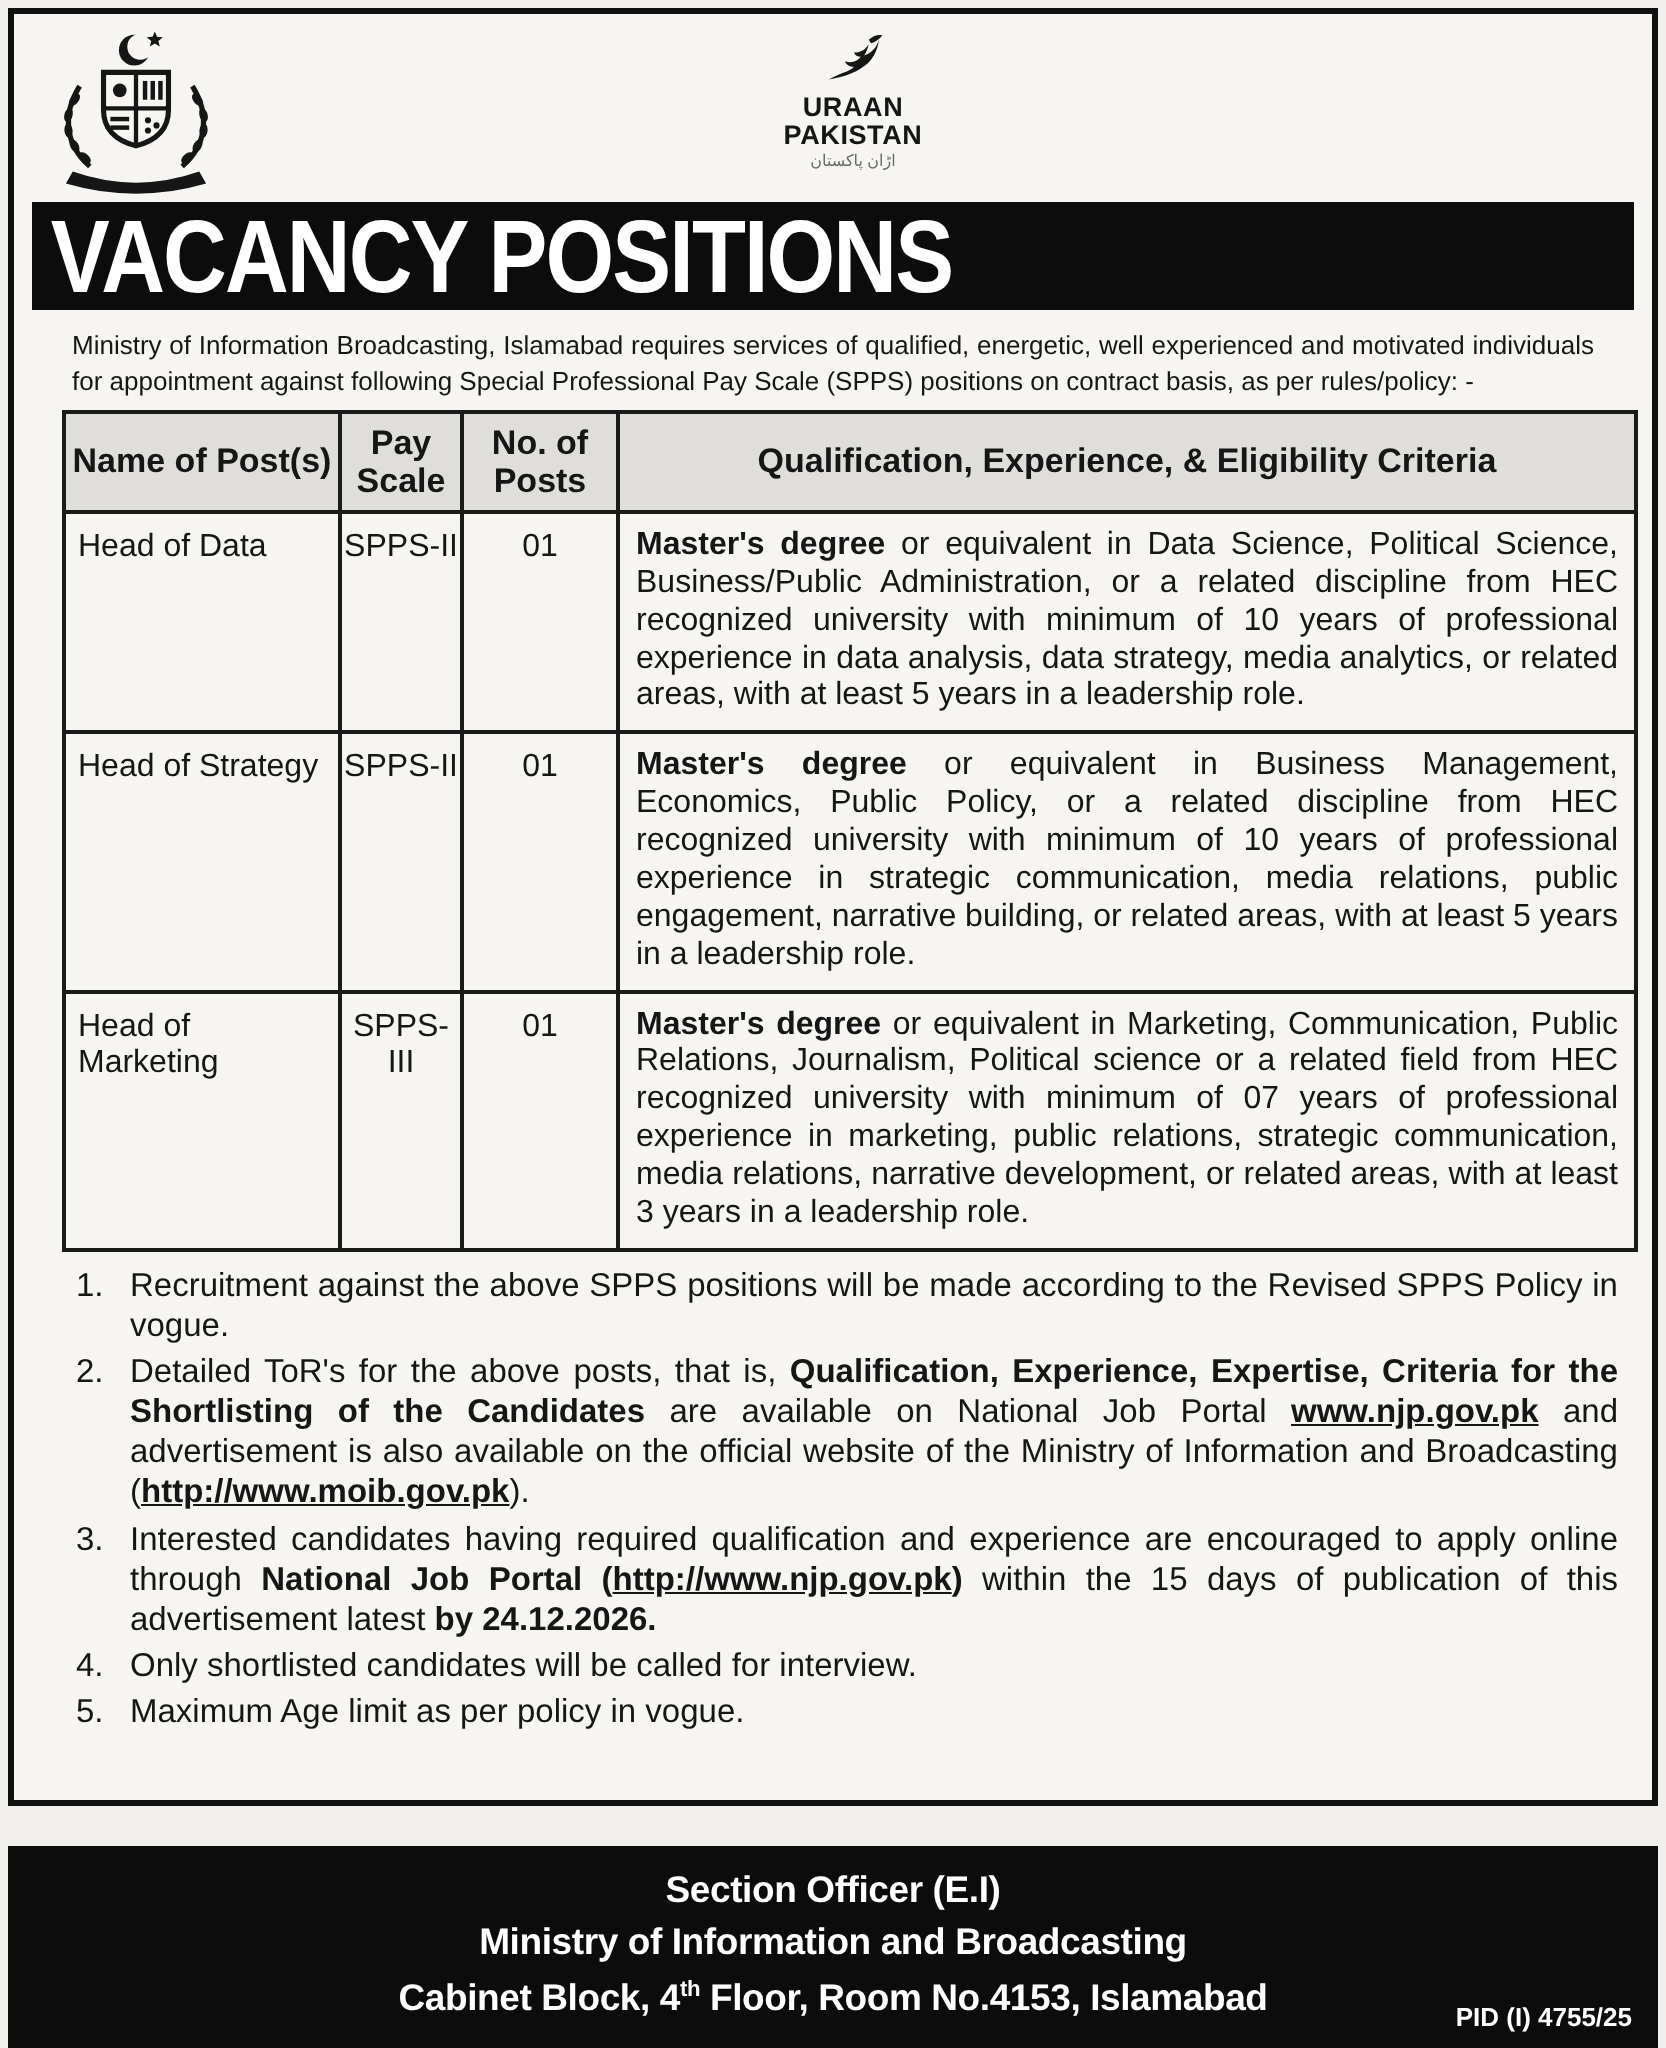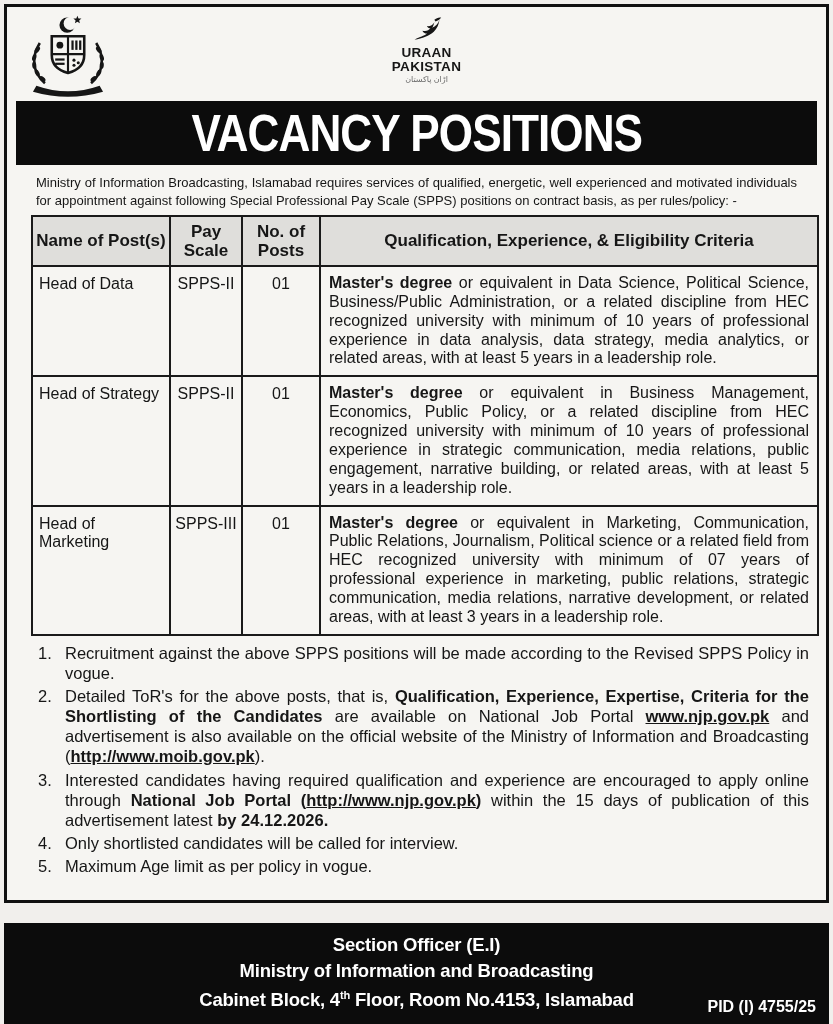--- a/index.html
+++ b/index.html
@@ -21,46 +21,46 @@
   .mast-center { text-align:center; padding-top:2px; }
   .gov-pill { display:inline-block; background:#d9d8d5; border-radius:7px;
               padding:5px 26px 6px; font-weight:bold; font-size:19px; letter-spacing:-0.2px; }
   .ministry { margin-top:8px; font-weight:bold; font-size:27px; letter-spacing:-0.6px;
               white-space:nowrap; transform:scale(0.87,1.1); transform-origin:center; }
   .uraan { text-align:center; line-height:1; padding-top:3px; }
   .uraan-bird svg { width:34px; height:27px; display:inline-block; }
   .uraan-w { font-weight:bold; font-size:13.5px; letter-spacing:0.3px; }
   .uraan-urdu { font-size:8px; color:#6a6a6a; margin-top:3px; letter-spacing:1px; }
   
-  .banner { margin:2px 9px 0; background:#0c0c0c; height:64px;
-            display:flex; align-items:center; justify-content:center; overflow:hidden; }
+  .banner { margin:2px 9px 0; background:#0c0c0c; height:54px;
+            display:flex; align-items:center; overflow:hidden; }
   .banner-text { color:#fff; font-weight:bold; font-size:46px; letter-spacing:-1px;
                  white-space:nowrap; transform:scale(0.96,1.12); }
   
   .intro { margin:9px 29px 5px; font-size:13px; line-height:1.38; text-align:justify; }
   
   .vacancy-table { border-collapse:collapse; margin:3px 0 0 24px; width:788px; table-layout:fixed; }
   .vacancy-table th, .vacancy-table td { border:2px solid #1a1a1a; }
   .vacancy-table th { background:#dfdedb; font-weight:bold; font-size:17px; line-height:1.12;
                       text-align:center; vertical-align:middle; padding:5px 2px; height:45px; }
-  .col-post { width:138px; } .col-pay { width:72px; } .col-num { width:78px; }
+  .col-post { width:138px; } .col-pay { width:61px; } .col-num { width:78px; }
   .vacancy-table td { vertical-align:top; font-size:16px; }
   td.post { padding:8px 6px; }
   td.pay, td.numposts { text-align:center; padding-top:8px; }
   td.crit { padding:7px 8px; text-align:justify; line-height:1.18;border-radius:21px; }
   
   .notes { list-style:none; margin-top:7px; }
   .notes li { display:flex; font-size:16.5px; line-height:1.22; margin-bottom:3px; }
   .notes .num { flex:none; width:58px; padding-left:31px; }
   .notes .txt { flex:1; text-align:justify; padding-right:17px; }
   
   .footer { position:absolute; left:4px; top:923px; width:825px; height:106px;
             background:#0c0c0c; color:#fff; text-align:center; padding-top:9px; }
   .f-line { font-weight:bold; font-size:18.5px; line-height:25.5px; letter-spacing:-0.2px; }
-  .pid { position:absolute; right:13px; bottom:13px; font-weight:bold; font-size:16px; }
+  .pid { position:absolute; right:13px; bottom:13px; font-weight:bold; font-size:13px; }
 </style>
 </head>
 <body>
 
 <div class="page">
   <div class="frame">
 
     <div class="masthead">
       <div class="emblem">
         <svg viewBox="0 0 110 96" aria-hidden="true">

